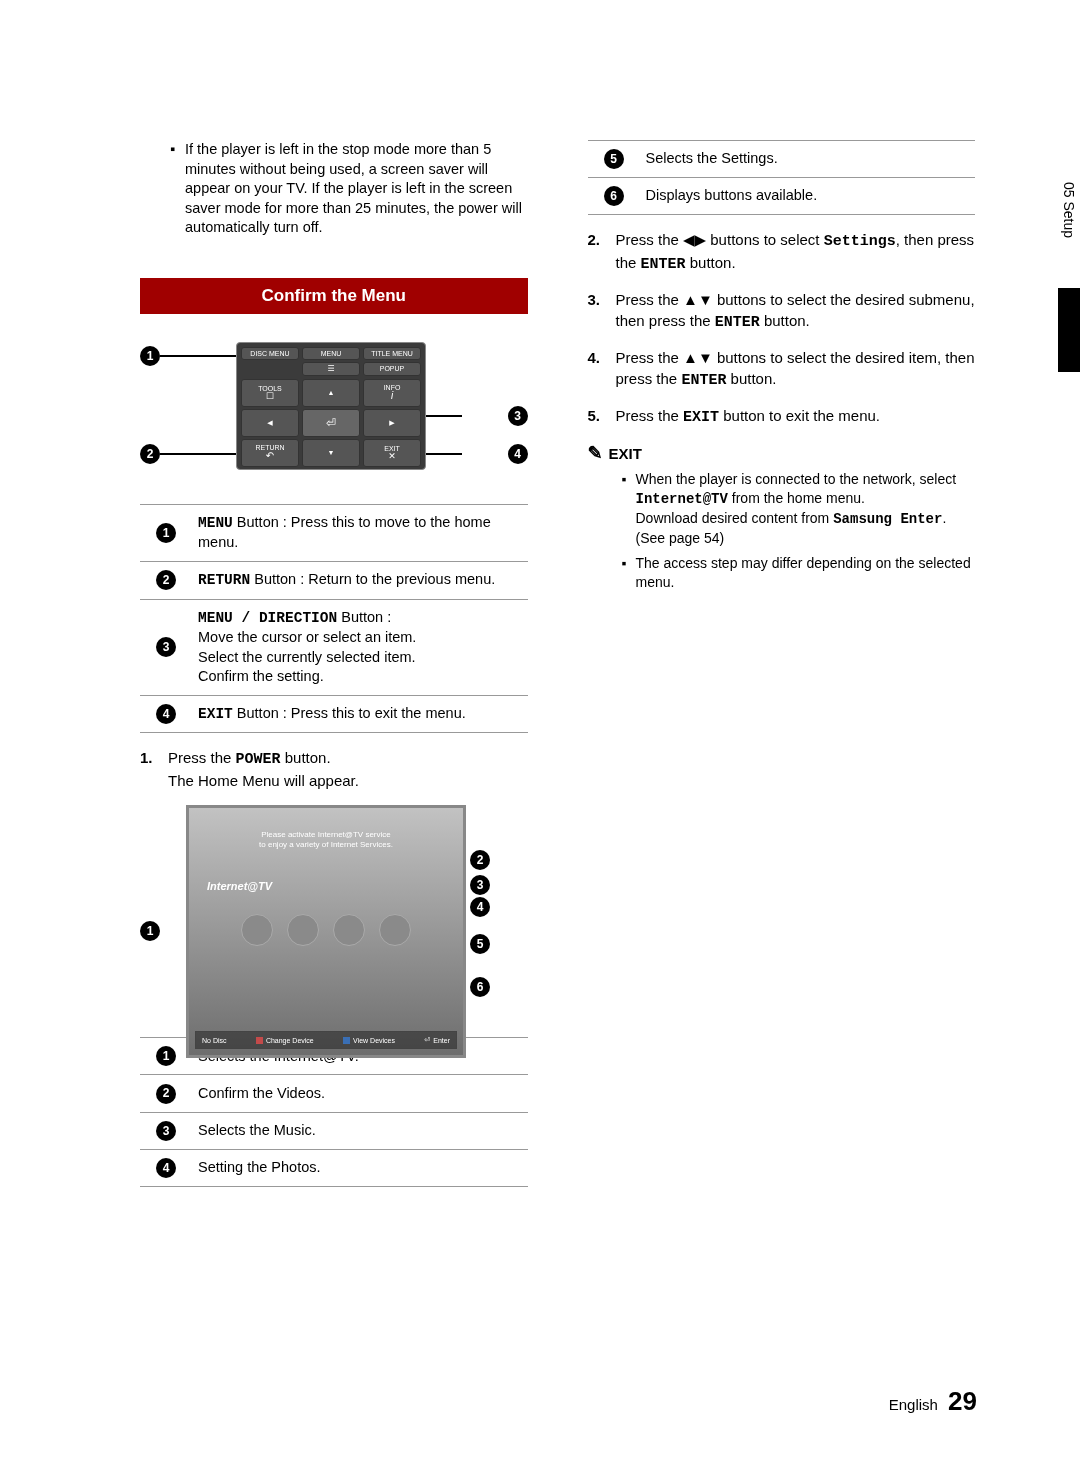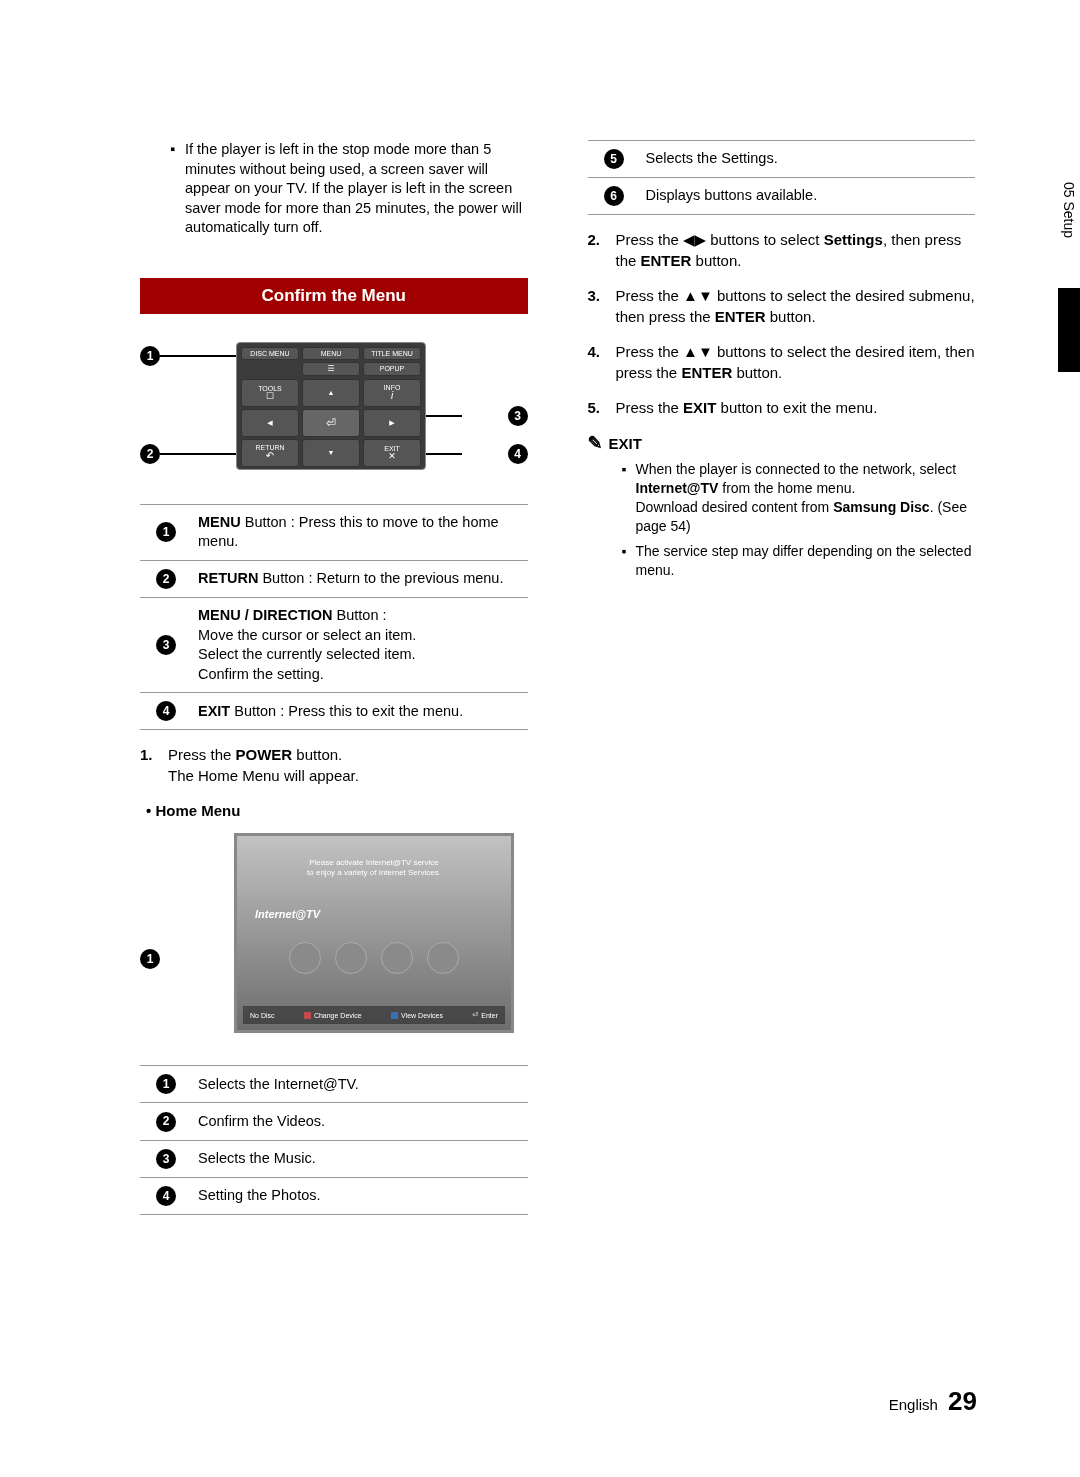--- a/index.html
+++ b/index.html
@@ -144,29 +144,28 @@
   .home-screenshot {
     margin-top: 14px;
     position: relative;
     height: 210px;
   }
   .tv-frame {
     position: absolute;
     left: 46px;
     top: 0;
     width: 280px;
-    height: 200px;
+    height: 253px;
     border: 3px solid #888;
     background: linear-gradient(#c2c2c2, #6d6d6d);
     box-sizing: border-box;
     padding: 8px;
     font-size: 8px;
     color: #fff;
     text-align: center;
-    margin-left: 48px;
   }
   .tv-frame .banner-text { margin-top: 14px; line-height:1.2; font-size:8px; }
   .tv-frame .brand {
     text-align: left;
     margin-top: 30px;
     margin-left: 10px;
     font-weight: bold;
     font-style: italic;
     font-size: 11px;
   }
@@ -250,21 +249,21 @@
     position: absolute;
     bottom: 60px;
     right: 103px;
     font-size: 15px;
   }
   .footer .pg {
     font-weight: bold;
     font-size: 26px;
     margin-left: 6px;
   }
-  b { font-weight: bold; }
+  b { font-weight: bold; font-family: Liberation Mono, monospace; }
 </style>
 </head>
 <body>
 
 <div class="page">
 
   <div class="chapter-tab">
     <span>05  Setup</span>
   </div>
   <div class="blackblock"></div>
@@ -350,21 +349,20 @@
           </tbody>
       </table>
 
       <div class="num-step">
         <span class="n">1.</span>
         <span>
           <span>Press the </span><b>POWER</b><span id="step1-post"> button.<br>The Home Menu will appear.</span>
         </span>
       </div>
 
-      <div class="subhead">• Home Menu</div>
 
       <div class="home-screenshot">
         <span class="badge pos" style="left:0;top:116px;">1</span>
         <span class="badge pos" style="left:330px;top:45px;">2</span>
         <span class="badge pos" style="left:330px;top:70px;">3</span>
         <span class="badge pos" style="left:330px;top:92px;">4</span>
         <span class="badge pos" style="left:330px;top:129px;">5</span>
         <span class="badge pos" style="left:330px;top:172px;">6</span>
 
         <div class="tv-frame">
@@ -450,22 +448,22 @@
             <span>Press the <b>EXIT</b> button to exit the menu.</span>
           </div>
         </div>
 
       <div class="note-head">
         <span class="sym">✎</span>
         <span>EXIT</span>
       </div>
 
       <div id="right-notes">
-          <div class="right-note">When the player is connected to the network, select <b>Internet@TV</b> from the home menu.<br>Download desired content from <b>Samsung Disc</b>. (See page 54)</div>
-          <div class="right-note">The service step may differ depending on the selected menu.</div>
+          <div class="right-note">When the player is connected to the network, select <b>Internet@TV</b> from the home menu.<br>Download desired content from <b>Samsung Enter</b>. (See page 54)</div>
+          <div class="right-note">The access step may differ depending on the selected menu.</div>
         </div>
 
     </div>
   </div>
 
   <div class="footer">
     <span>English</span>
     <span class="pg">29</span>
   </div>
 

